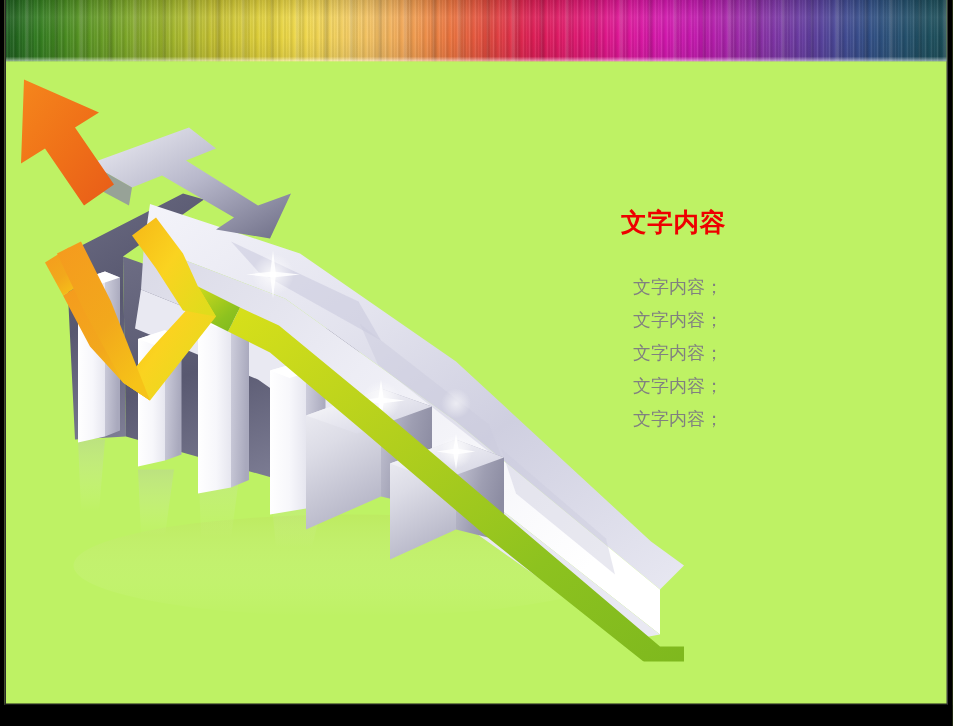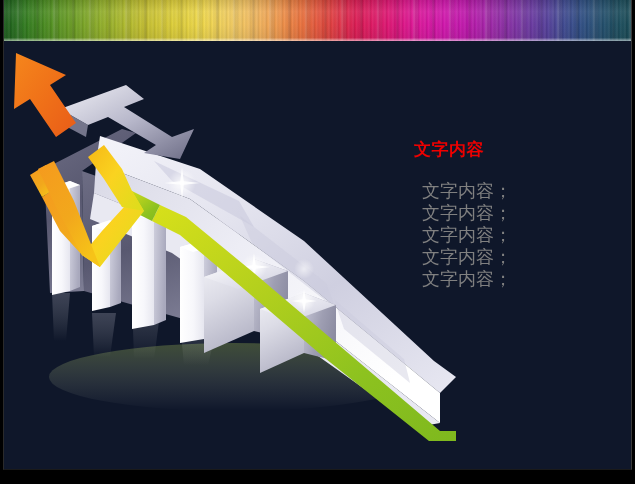--- a/index.html
+++ b/index.html
@@ -22,21 +22,21 @@
     overflow: hidden;
   }
 
   
   #canvas {
     position: absolute;
     left: 3px;
     top: 0px;
     width: 629px;
     height: 470px;
-    background: #0f172a;
+    background: #bef264;
     overflow: hidden;
     box-sizing: border-box;
     border-left: 1px solid #2a2a2a;
     border-right: 1px solid #3a3a3a;
     border-bottom: 1px solid #1a1a1a;
   }
 
   
   #rainbow-band {
     position: absolute;
@@ -138,21 +138,21 @@
     color: #ee0000;
     font-weight: bold;
     font-size: 17px;
     line-height: 22px;
     letter-spacing: 0.5px;
     margin: 0 0 20px 6px;
     white-space: nowrap;
   }
   .body-line {
     color: #808080;
-    font-size: 18px;
+    font-size: 12px;
     line-height: 22px;
     margin-left: 14px;
     white-space: nowrap;
   }
 
   
   #bottom-band {
     position: absolute;
     left: 0;
     bottom: 0;

